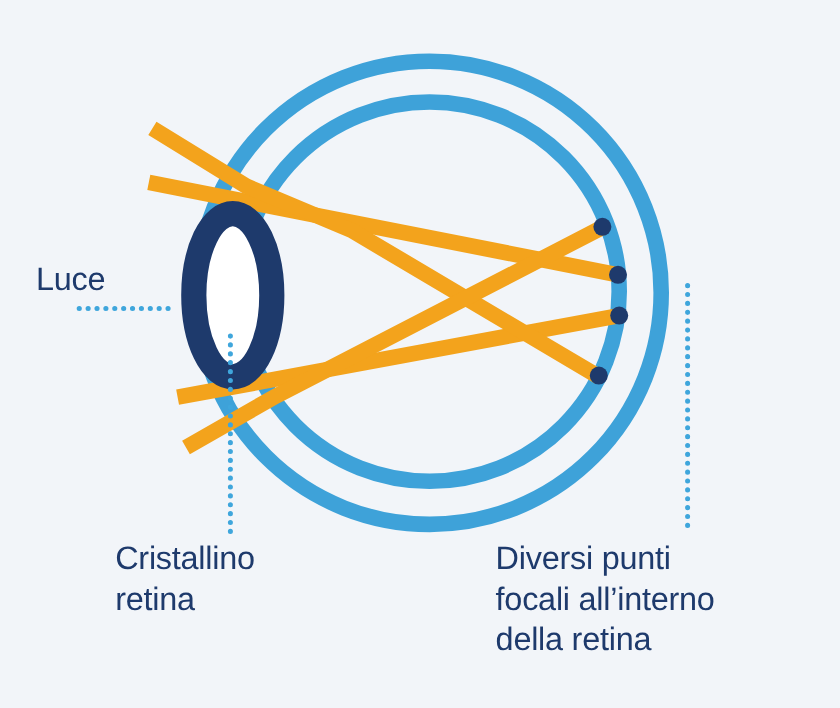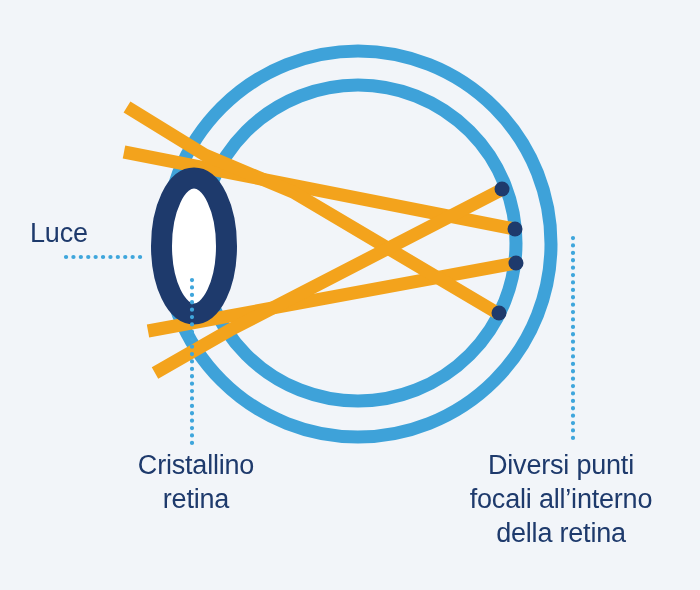--- a/index.html
+++ b/index.html
@@ -11,21 +11,21 @@
     font-family: "Liberation Sans", sans-serif;
   }
   #diagram-svg { position: absolute; left: 0; top: 0; }
   .label {
     position: absolute;
     color: #1E3A6C;
     font-size: 27px;
     line-height: 34px;
     letter-spacing: -0.2px;
   }
-  .label.centered { text-align: center; }
+  .label.centered { }
 </style>
 </head>
 <body>
 
 <div id="stage">
 
   <svg id="diagram-svg" width="700" height="590" viewBox="0 0 700 590">
 
     <rect x="0" y="0" width="700" height="590" fill="#F2F5F9"></rect>
 

